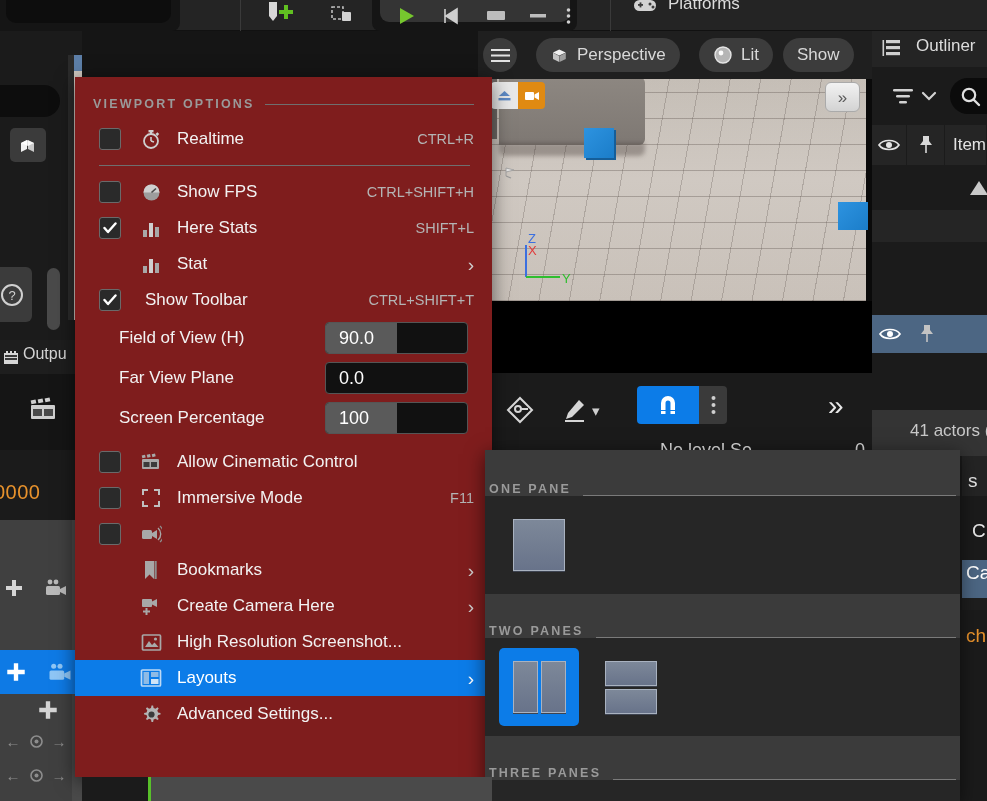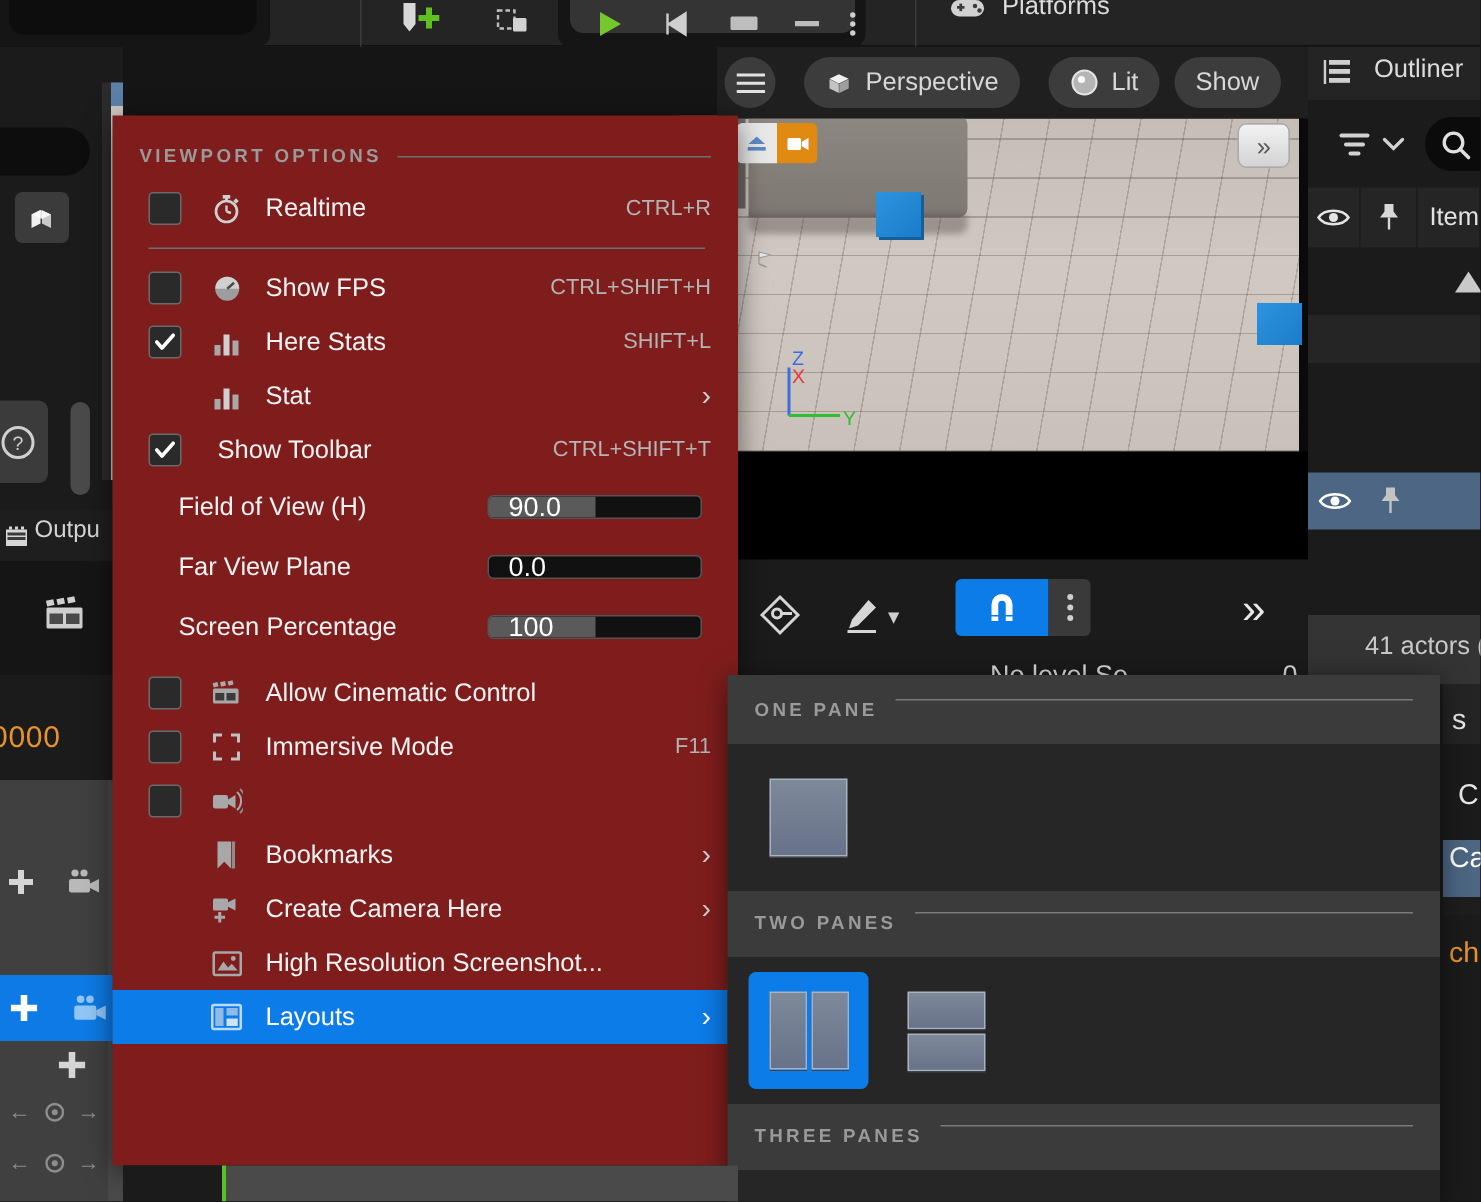--- a/index.html
+++ b/index.html
@@ -132,30 +132,30 @@
   .mi.sel{background:#0c7ce8;}
   .mi.sel .lbl,.mi.sel .arrow{color:#fff;}
   .mi.nochk{padding-left:24px;}
   .mi.nochk .ico{margin-left:38px;}
 
   .mi-sep{height:1px;background:#6f6f6f;margin:8px 22px 8px 24px;}
 
   
   .numrow{display:flex;align-items:center;height:40px;padding-left:24px;position:relative;}
   .numrow .nlbl{color:#f2f2f2;font-size:17px;margin-left:20px;white-space:nowrap;}
-  .numrow .field{position:absolute;right:24px;width:143px;height:16px;background:#111;
+  .numrow .field{position:absolute;right:24px;width:143px;height:32px;background:#111;
                  border:1px solid #555;border-radius:4px;overflow:hidden;display:flex;
                  align-items:center;}
   .numrow .fill{position:absolute;left:0;top:0;bottom:0;background:#5a5a5a;}
   .numrow .fval{position:relative;z-index:2;color:#fff;font-size:18px;padding-left:13px;}
 
   
   #lay-menu{left:485px;top:450px;width:475px;height:351px;background:#3b3b3b;
             box-shadow:0 4px 18px rgba(0,0,0,.55);}
-  .lay-sec{display:flex;align-items:flex-start;gap:12px;height:30px;padding:0 18px;}
+  .lay-sec{display:flex;align-items:flex-end;gap:12px;height:30px;padding:0 4px;}
   .lay-sec .lbl{font-size:12.5px;letter-spacing:2.2px;color:#9a9a9a;font-weight:bold;}
   .lay-sec .rule{flex:1;height:1px;background:#7a7a7a;}
   .lay-grid{background:#262626;display:flex;align-items:center;gap:12px;padding:10px 14px;}
   .lay-cell{width:80px;height:78px;border-radius:5px;display:flex;align-items:center;
             justify-content:center;}
   .lay-cell.on{background:#0c7ce8;}
   .thumb{display:grid;gap:3px;}
 
   .sq{background:linear-gradient(#7d8899,#68738a);border:1px solid #a9b2c0;
       box-shadow:0 1px 0 #3d4350;}
@@ -744,20 +744,29 @@
         <rect x="1.5" y="2" width="19" height="16" rx="1" fill="none" stroke="#bcd9f5" stroke-width="1.7"></rect>
         <rect x="3.5" y="4" width="5.5" height="12" fill="#8fbbe5"></rect>
         <rect x="11" y="4" width="7.5" height="5" fill="#8fbbe5"></rect>
         <rect x="11" y="11" width="7.5" height="5" fill="#cfe4f7"></rect>
       </svg>
     </span>
     <span class="lbl">Layouts</span>
     <span class="arrow">›</span>
   </div>
 
+  <div class="mi nochk">
+    <span class="ico">
+      <svg width="21" height="21" viewBox="0 0 21 21">
+        <path d="M10.5 1.5 l1.6 0 .5 2.4 1.9 .8 2-1.4 1.2 1.2 -1.4 2 .8 1.9 2.4 .5 0 1.6 -2.4 .5 -.8 1.9 1.4 2 -1.2 1.2 -2 -1.4 -1.9 .8 -.5 2.4 -1.6 0 -.5 -2.4 -1.9 -.8 -2 1.4 -1.2 -1.2 1.4 -2 -.8 -1.9 -2.4 -.5 0 -1.6 2.4 -.5 .8 -1.9 -1.4 -2 1.2 -1.2 2 1.4 1.9 -.8z" fill="#b4b4b4"></path>
+        <circle cx="10.5" cy="10.5" r="3.1" fill="#3b3b3b"></circle>
+      </svg>
+    </span>
+    <span class="lbl">Advanced Settings...</span>
+  </div>
 </div>
 
 <div id="lay-menu" class="abs">
 
   <div class="lay-sec" style="margin-top:16px;">
     <span class="lbl">ONE PANE</span>
     <span class="rule"></span>
   </div>
   <div class="lay-grid">
     <div class="lay-cell">

